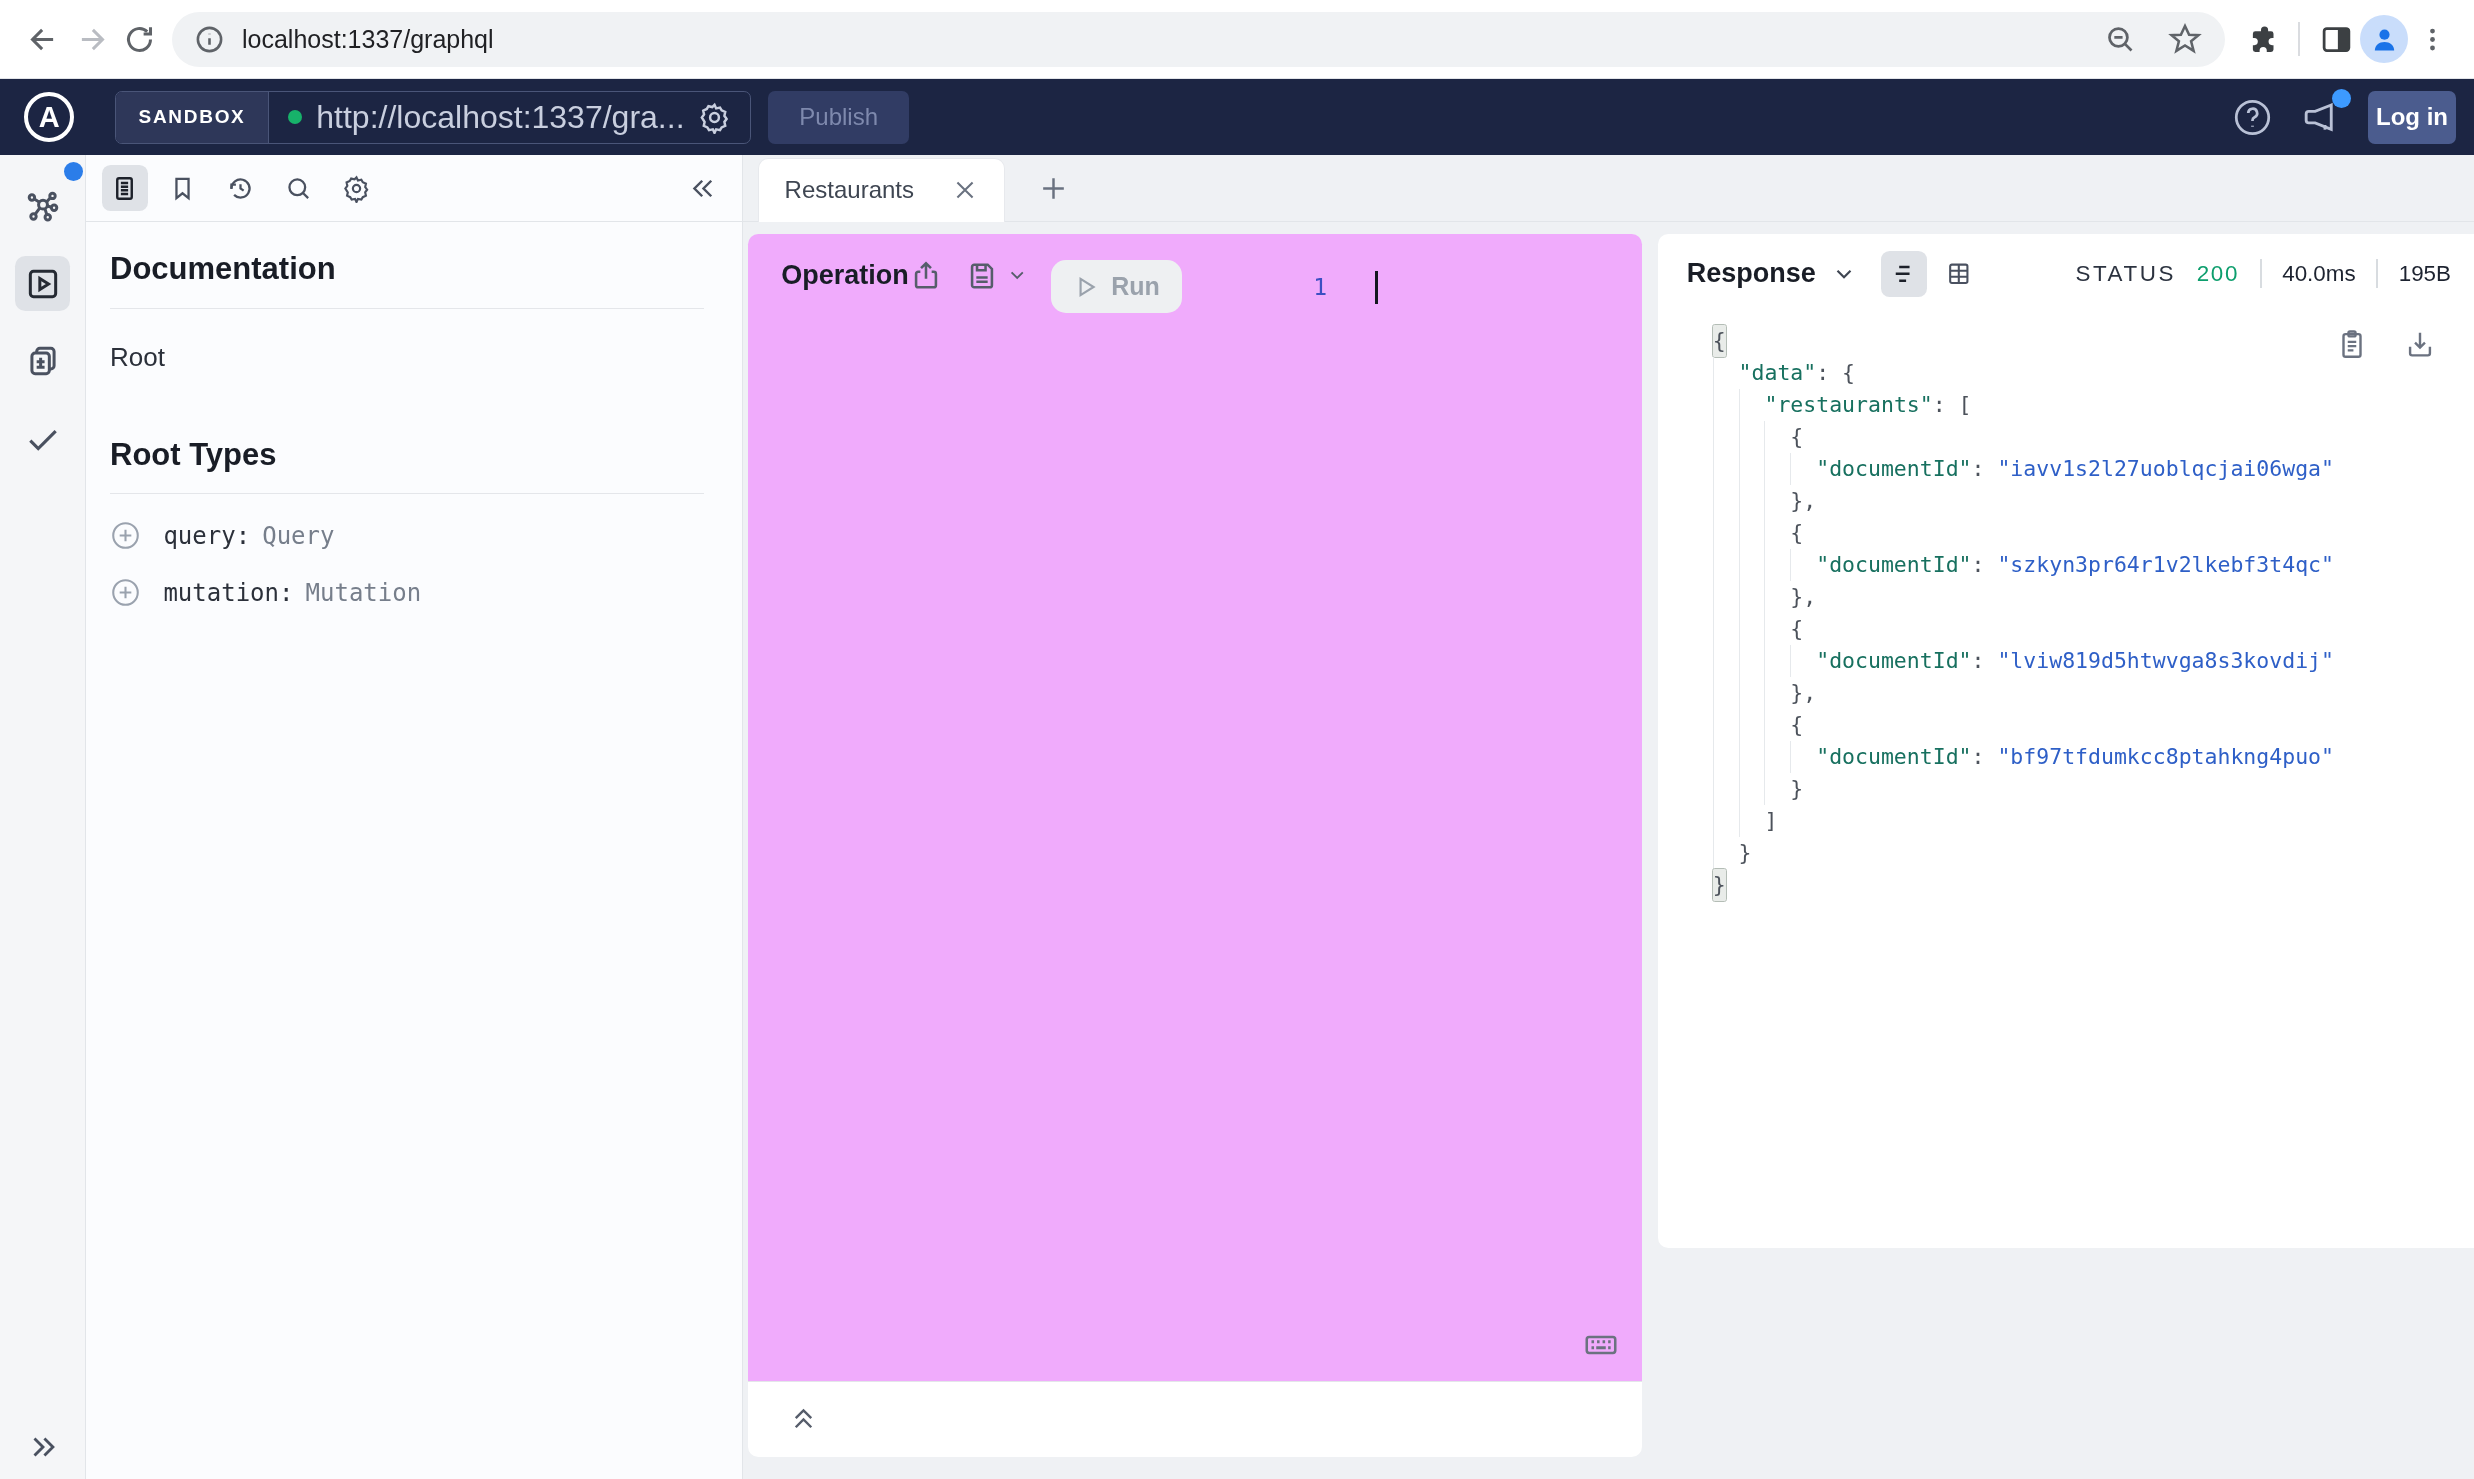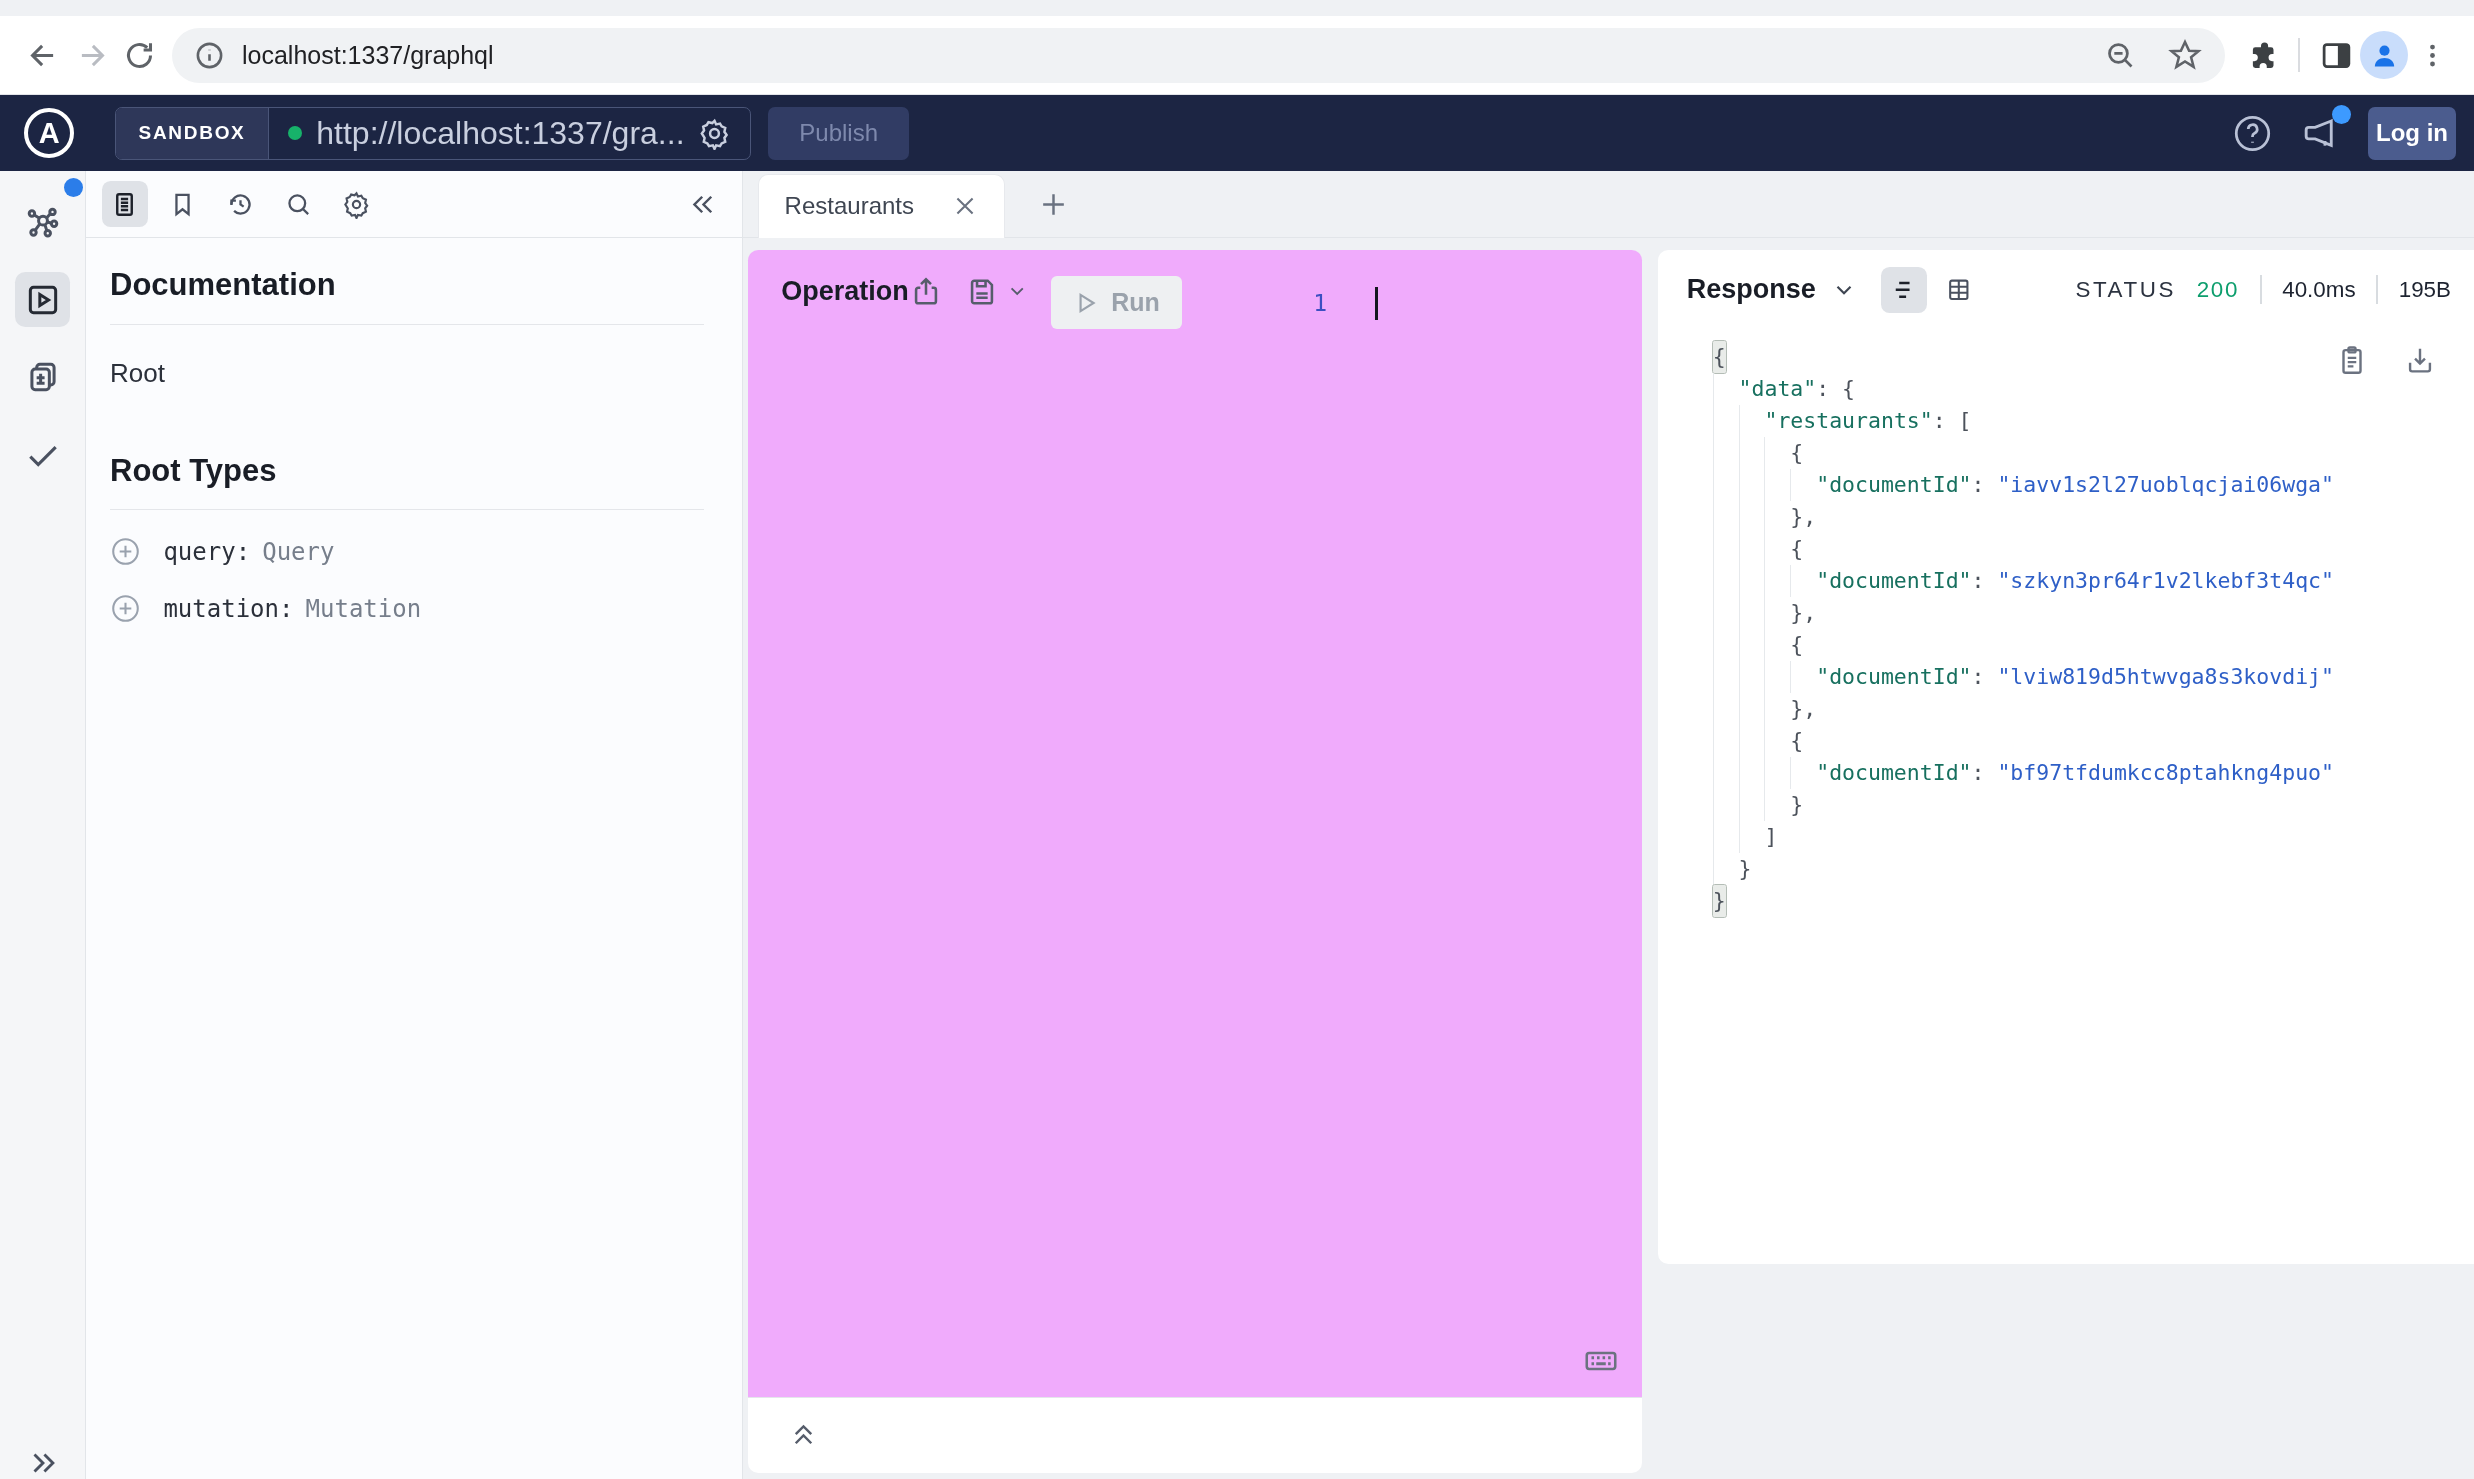--- a/index.html
+++ b/index.html
@@ -1,21 +1,21 @@
 <!DOCTYPE html>
 <html style="font-size:13.8px"><head>
 <meta charset="utf-8">
 <style>
   * { margin:0; padding:0; box-sizing:border-box; }
   html,body { width:2475px; height:1479px; overflow:hidden; }
   body { font-family:"Liberation Sans", sans-serif; background:#eff1f4; color:#191d26; }
   svg { display:block; }
 
   
-  .browser-bar { height:79px; background:#ffffff; display:flex; align-items:center; padding:8px 19px; border-bottom:0.9px solid #e2e4e8;margin-top:16px; }
+  .browser-bar { height:79px; background:#ffffff; display:flex; align-items:center; padding:8px 19px; border-bottom:0.9px solid #e2e4e8; }
   .bicon { width:48px; height:48px; border-radius:50%; display:flex; align-items:center; justify-content:center; color:#5f6368; flex:0 0 auto; }
   .bicon.disabled { color:#b9bcc2; }
   .url-pill { flex:1 1 auto; height:55px; background:#f0f2f4; border-radius:27.6px; margin:0 13.8px 0 8.6px; display:flex; align-items:center; padding:0 22.4px; min-width:0; }
   .url-text { font-size:25px; color:#202124; margin-left:17px; flex:1 1 auto; white-space:nowrap; }
   .divider-v { width:1.7px; height:34px; background:#dadce0; margin:0 12px; }
   .avatar { width:48px; height:48px; border-radius:50%; background:#c9ddfb; display:flex; align-items:center; justify-content:center; }
 
   
   .app-header { height:76px; background:#1c2543; display:flex; align-items:center; padding:0 19px; }
   .logo-circle { width:50px; height:50px; border-radius:50%; border:4.3px solid #ffffff; color:#ffffff; font-weight:bold; font-size:29px; display:flex; align-items:center; justify-content:center; margin-left:5.2px; }
@@ -61,21 +61,21 @@
   .tab-close { color:#6a7280; }
   .tab-plus { width:55px; height:55px; display:flex; align-items:center; justify-content:center; color:#6a7280; margin-left:20.7px; margin-bottom:5.2px; }
 
   .panels { flex:1 1 auto; display:flex; min-height:0; }
   .op-wrap { width:894px; margin:12px 0 22.4px 5.2px; display:flex; flex-direction:column; flex:0 0 auto; }
   .op-panel { background:#f0abfc; border-radius:10.3px 10.3px 0 0; flex:1 1 auto; display:flex; flex-direction:row; position:relative;gap:38px; }
   .op-header { height:83px; display:flex; align-items:center; padding:0 24px 0 33px; }
   .panel-title { font-size:27px; font-weight:bold; color:#191d26; }
   .op-actions { margin-left:auto; display:flex; align-items:center; gap:22.4px; color:#565d6b; }
   .save-group { display:flex; align-items:center; gap:6.9px; color:#565d6b; }
-  .run-btn { background:#eef0f2; border-radius:6px; height:53px; padding:0 22.4px; display:flex; align-items:center; gap:12px; color:#9aa2ac; font-size:25px; font-weight:bold;margin-top:22px; }
+  .run-btn { background:#eef0f2; border-radius:15px; height:53px; padding:0 22.4px; display:flex; align-items:center; gap:12px; color:#9aa2ac; font-size:25px; font-weight:bold;margin-top:22px; }
   .editor { flex:1 1 auto; display:flex; padding-top:40px; position:relative; }
   .gutter { width:83px; text-align:right; font-family:"DejaVu Sans Mono", monospace; font-size:23px; color:#3c4fc2; flex:0 0 auto; }
   .caret { width:2.6px; height:33px; background:#15181f; margin-left:48px; margin-top:-3.4px; }
   .kbd-corner { position:absolute; right:22.4px; bottom:17px; color:#6b7280; }
   .vars-bar { height:76px; background:#ffffff; border-top:0.9px solid #e4e6ea; border-radius:0 0 10.3px 10.3px; display:flex; align-items:center; padding:0 26px 0 40px; gap:40px; flex:0 0 auto; }
   .vars-label { font-size:25px; color:#565d6b; }
 
   .resp-wrap { flex:1 1 auto; margin:12px 0 0 15.5px; min-width:0; }
   .resp-panel { background:#ffffff; border-radius:10.3px 0 0 10.3px; height:1014px; display:flex; flex-direction:column; }
   .resp-header { height:79px; display:flex; align-items:center; padding:0 24px 0 29px; }

